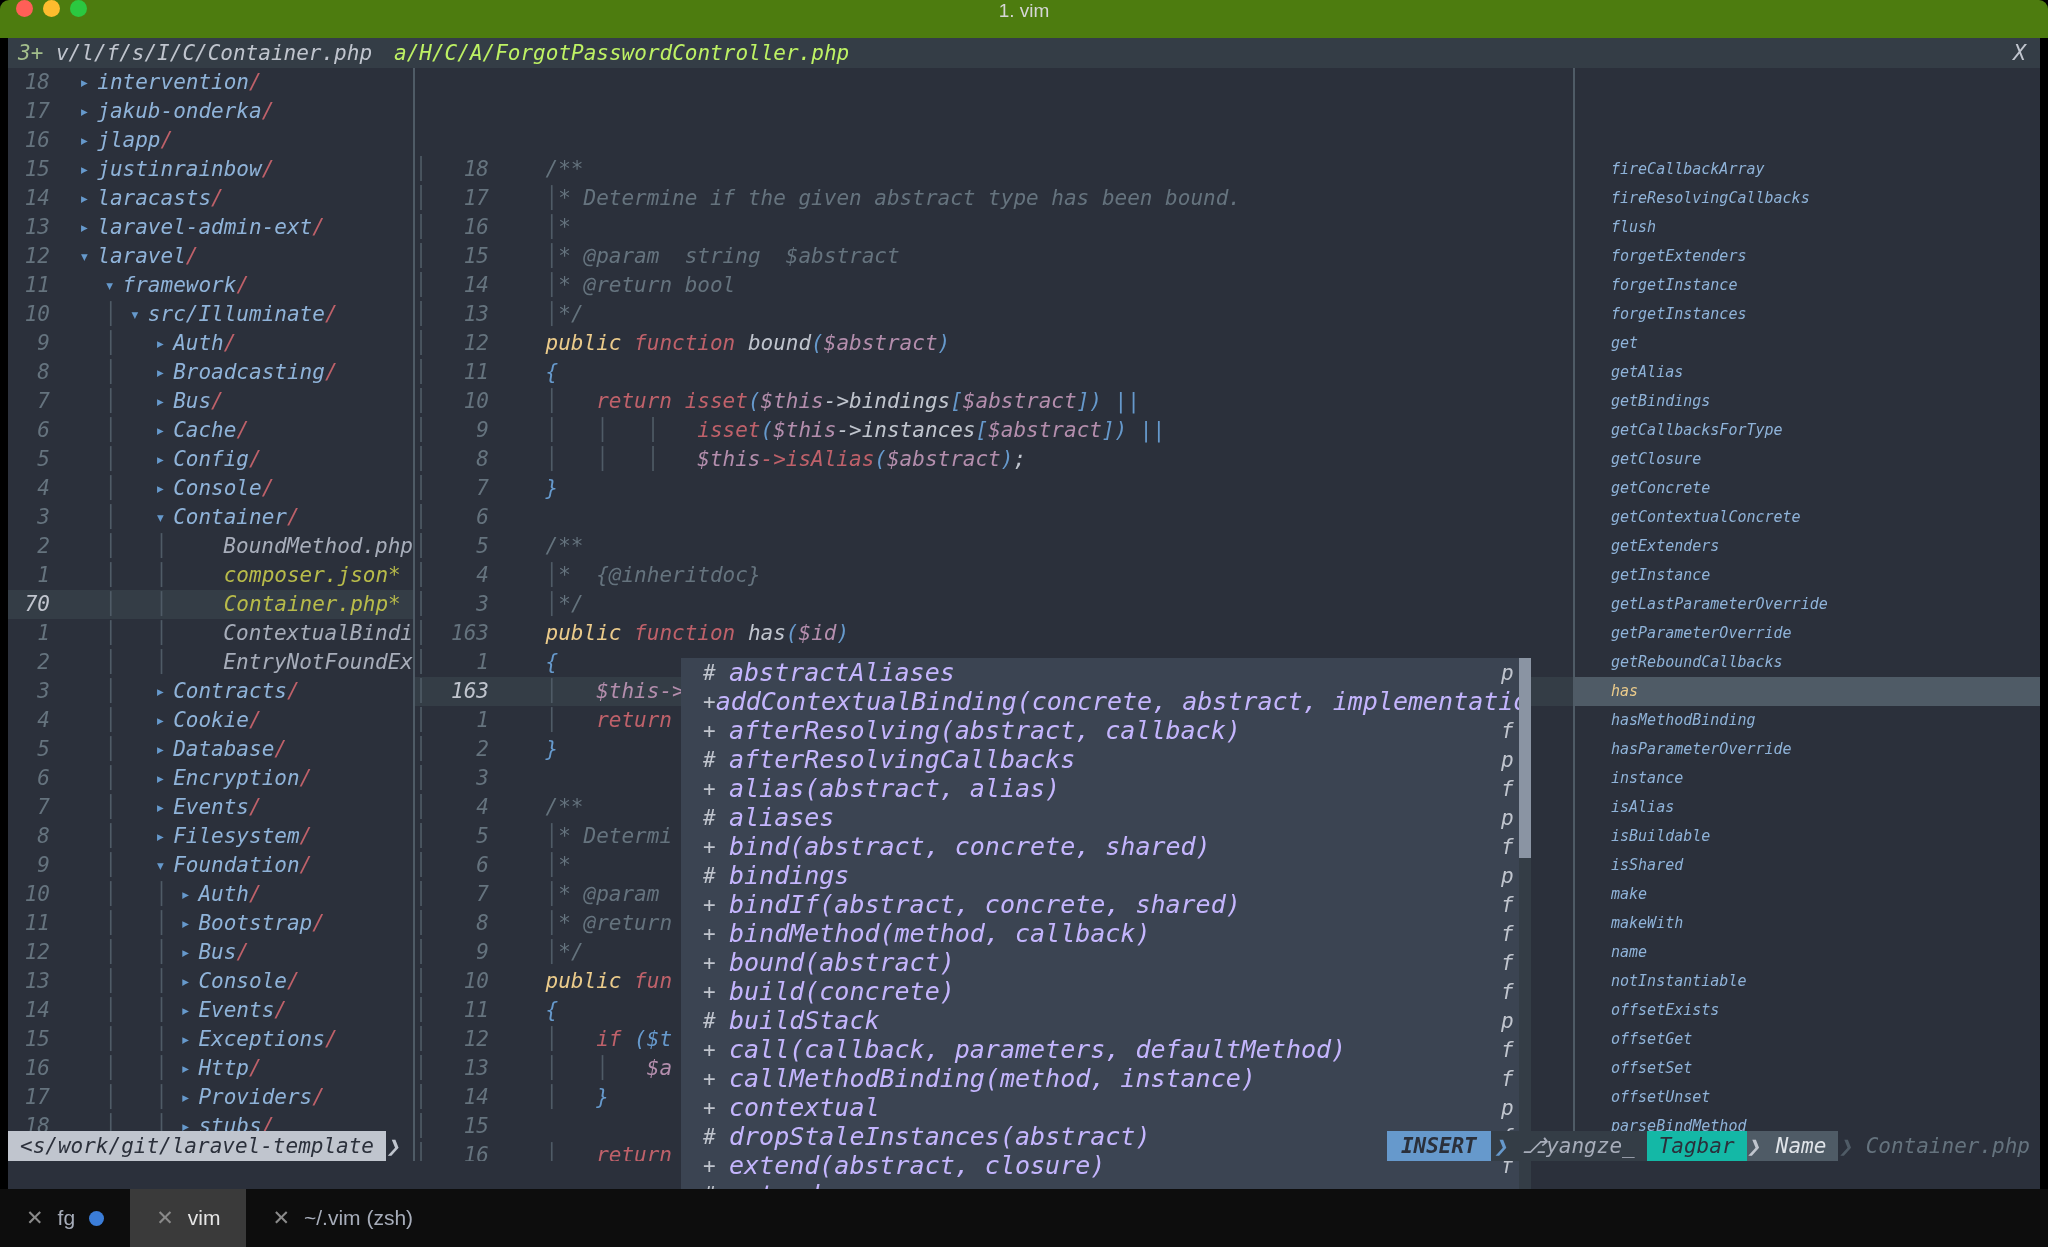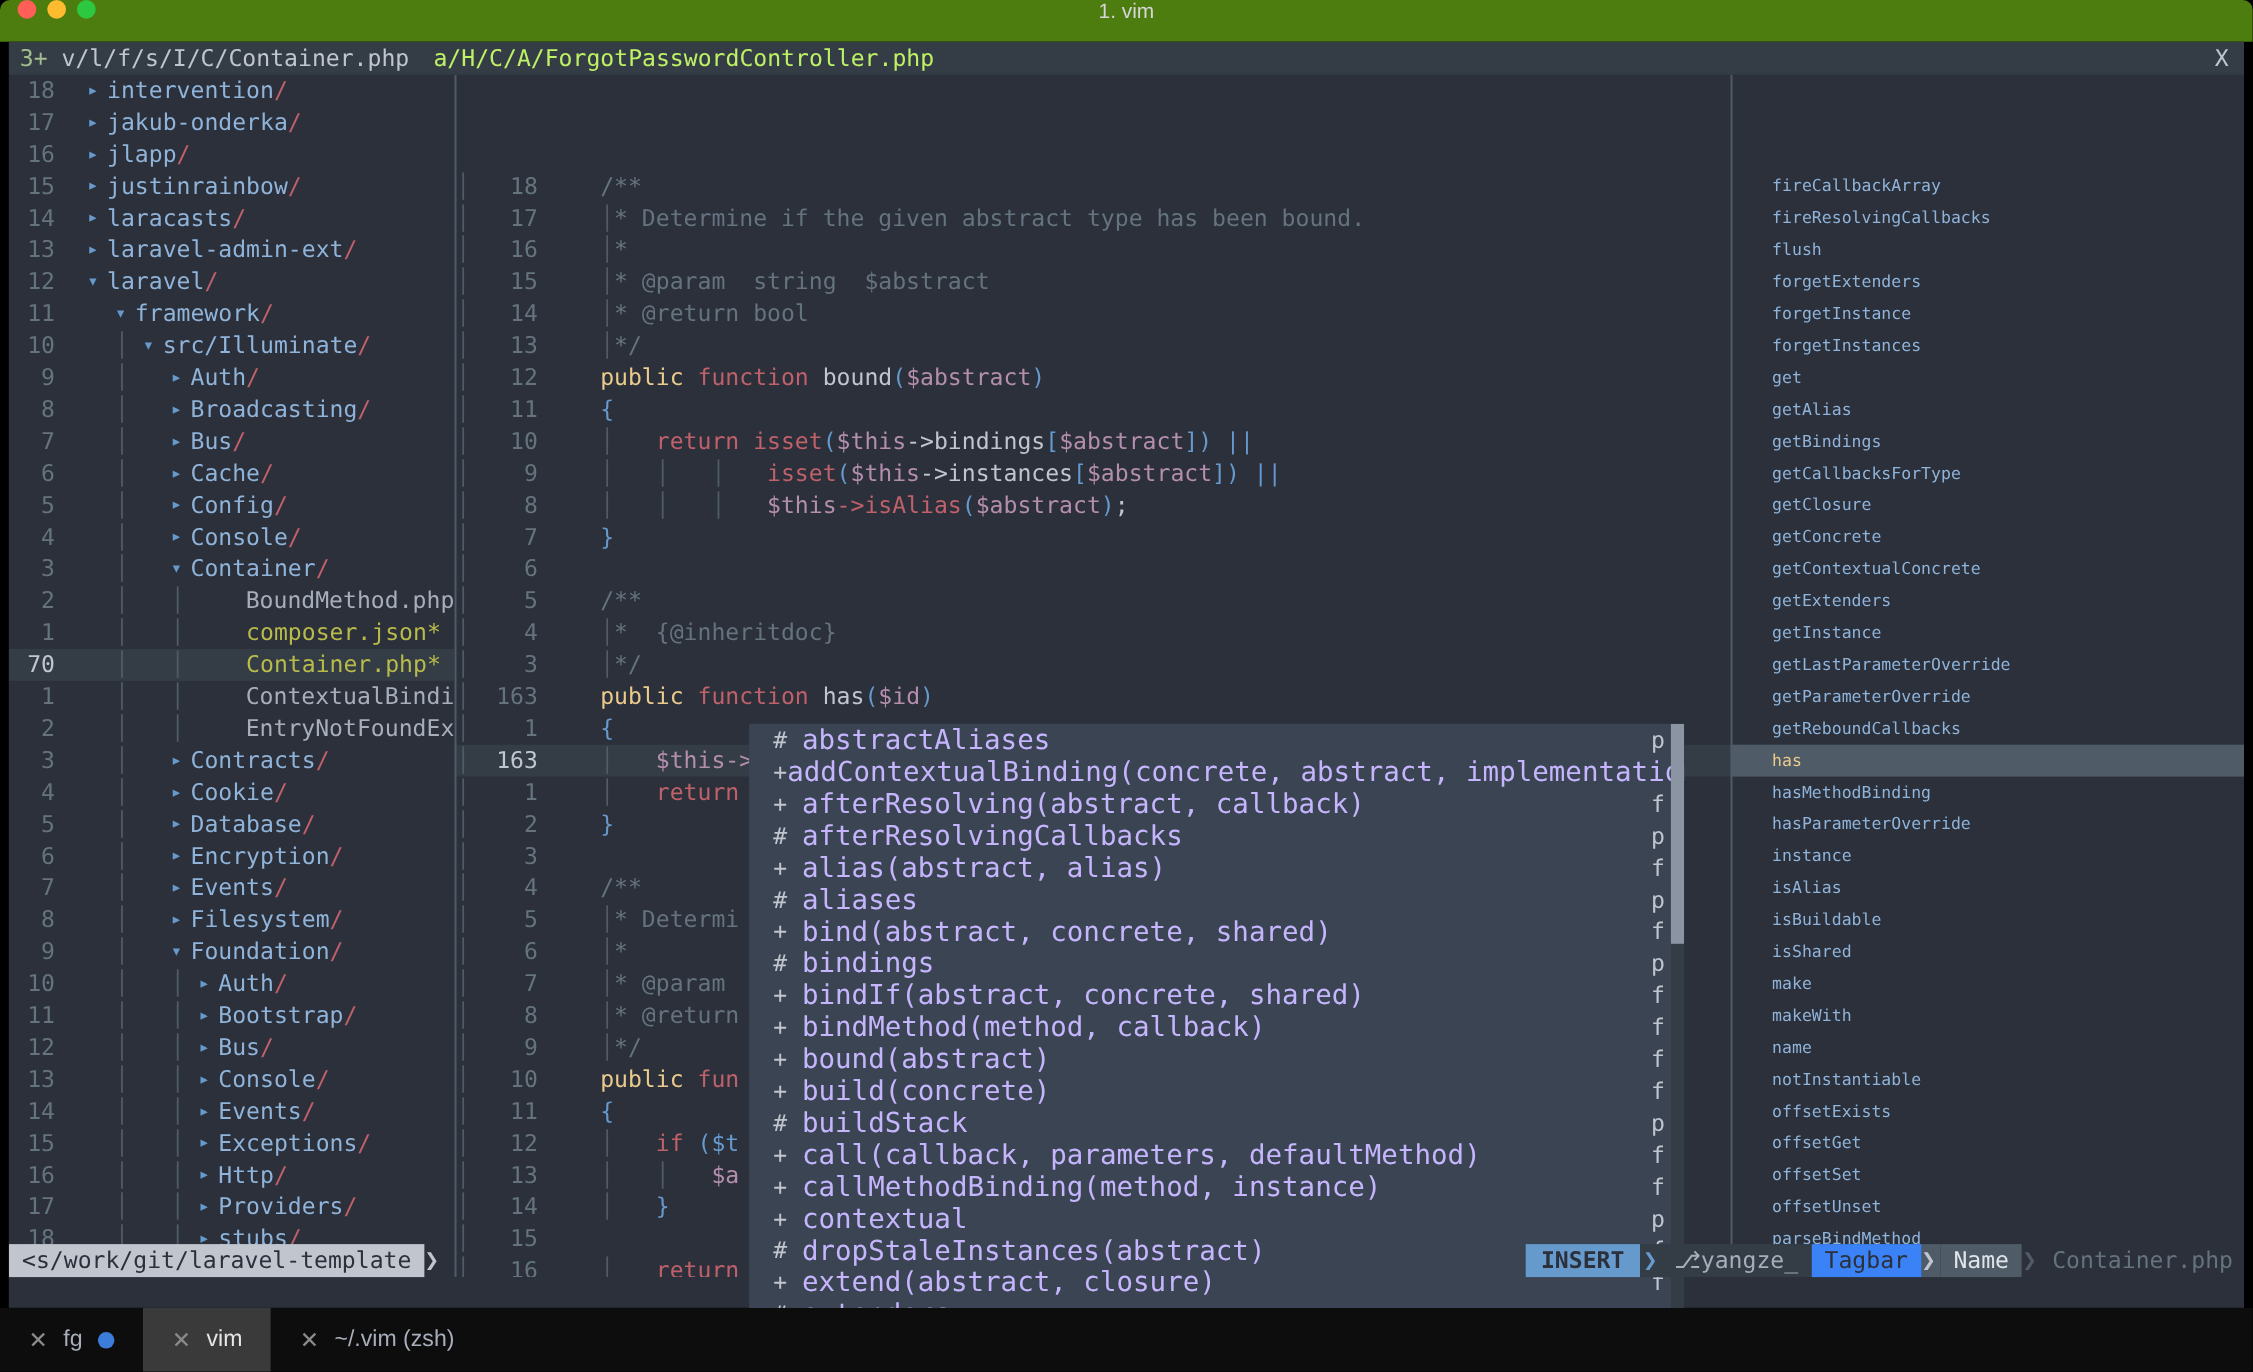--- a/index.html
+++ b/index.html
@@ -29,21 +29,21 @@
     font-family: "Liberation Sans", sans-serif;
   }
 
   
   .vim {
     position: absolute; left: 8px; top: 38px;
     width: 2032px; height: 1151px;
     background: #2b303b;
     overflow: hidden;
   }
-  .vim-inner { position: relative; width: 2032px; height: 1151px; }
+  .vim-inner { position: relative; width: 2032px; height: 1151px; font-style: italic; }
 
   
   .tabline {
     position: absolute; left: 0; top: 0; width: 2032px; height: 30px;
     background: #343d46;
     display: flex; align-items: center;
     font-size: 21px; white-space: pre;
   }
   .tab-active { color: #c0c5ce; padding-left: 10px; }
   .tab-active .tabnum { color: #a3be8c; }
@@ -154,21 +154,21 @@
     position: absolute; left: 0; bottom: 28px; width: 2032px; height: 30px;
     display: flex; align-items: stretch; font-size: 21px; z-index: 60; margin-top: 20px;
   }
   .st-seg { display: flex; align-items: center; white-space: pre; }
   .st-path { background: #c0c5ce; color: #2b303b; padding: 0 12px; }
   .st-arrow-l { color: #c0c5ce; background: #2b303b; padding-right: 4px; font-size: 22px; }
   .st-spacer { flex: 1; background: transparent; }
   .st-insert { background: #6699cc; color: #2b303b; padding: 0 14px; font-weight: bold; }
   .st-arrow-i { color: #6699cc; background: #343d46; padding: 0 3px; font-size: 22px; }
   .st-branch { background: #343d46; color: #a7adba; padding: 0 12px; }
-  .st-tagbar { background: #3b82f6; color: #2b303b; padding: 0 12px; text-align: right; }
+  .st-tagbar { background: #14b8a6; color: #2b303b; padding: 0 12px; text-align: right; }
   .st-arrow-t { color: #c0c5ce; background: #4f5b66; padding-right: 4px; font-size: 22px; }
   .st-name { background: #4f5b66; color: #e0e4e9; padding: 0 12px; }
   .st-arrow-n { color: #4f5b66; background: #2b303b; padding-right: 4px; font-size: 22px; }
   .st-file { background: #2b303b; color: #65737e; padding: 0 10px; }
 
   
   .termbar {
     position: absolute; left: 0; bottom: 0; width: 2048px; height: 58px;
     background: #0d0d0d; display: flex; align-items: center;
   }

